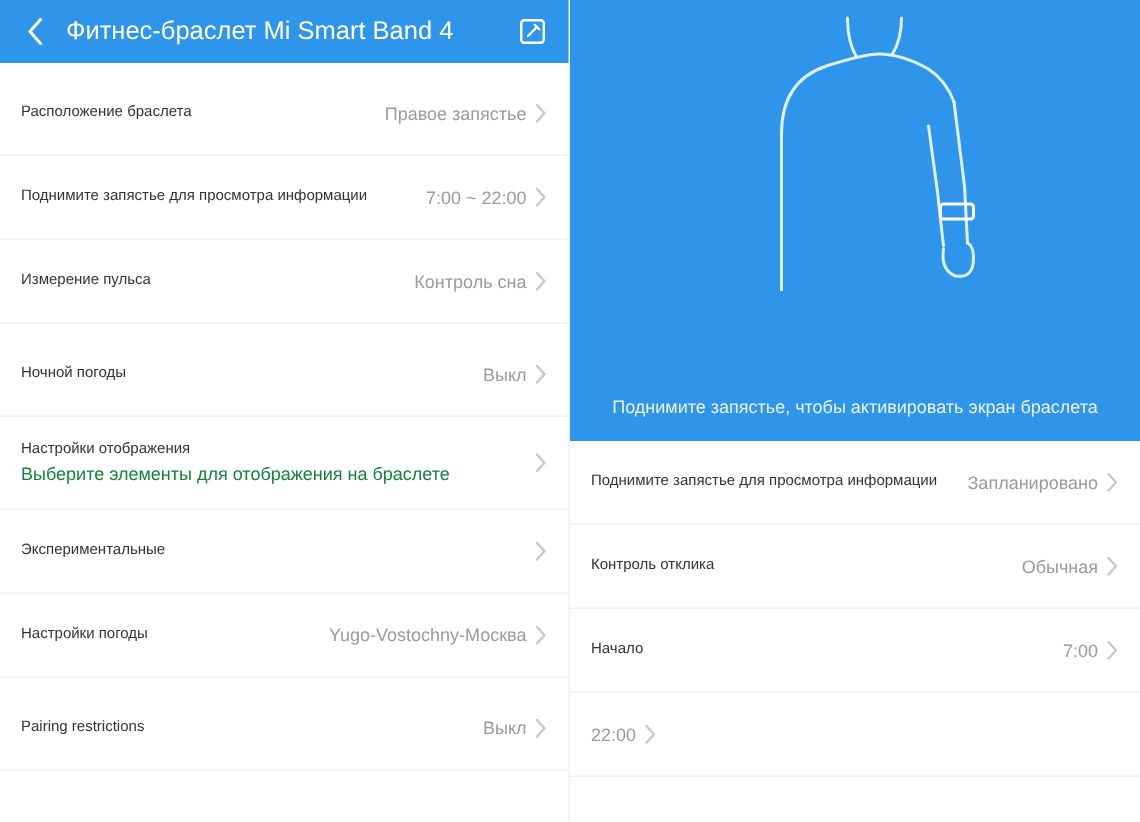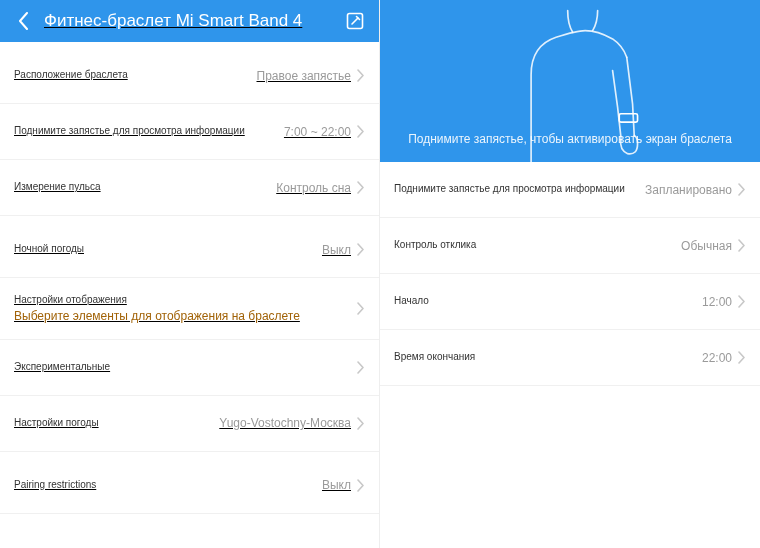--- a/index.html
+++ b/index.html
@@ -1,18 +1,18 @@
 <!DOCTYPE html>
 <html><head>
 <meta charset="utf-8">
 <style>
   * { margin: 0; padding: 0; box-sizing: border-box; font-family: -apple-system, "Helvetica Neue", Arial, sans-serif; }
   body { background: #fff; width: 760px; height: 548px; overflow: hidden; display: flex; }
   .panel { width: 50%; height: 100%; display: flex; flex-direction: column; }
-  .panel-left { border-right: 1px solid #eee; text-decoration: underline; }
+  .panel-left { border-right: 1px solid #eee; }
 
   
   .header {
     background: #2f95eb;
     color: #fff;
     height: 42px;
     display: flex;
     align-items: center;
     padding: 0 12px;
   }
@@ -29,32 +29,32 @@
   .row {
     display: flex; align-items: center;
     padding: 16px 14px 16px 14px;
     border-bottom: 1px solid #f0f0f0;
     cursor: pointer;
     min-height: 56px;
   }
   .row.spaced { margin-top: 6px; }
   .row .labels { flex: 1; min-width: 0; }
   .row .title { font-size: 10px; color: #333; line-height: 1.25; }
-  .row .subtitle { font-size: 12px; color: #a16207; margin-top: 2px; }
+  .row .subtitle { font-size: 12px; color: #15803d; margin-top: 2px; }
   .row .value { font-size: 12px; color: #9a9a9a; margin-right: 6px; white-space: nowrap;}
   .chevron {
     color: #c8c8c8;
   }
   .chevron svg { display:block; }
 
   
   .hero {
     background: #2f95eb;
     color: #fff;
-    height: 162px;
+    height: 294px;
     position: relative;
     display: flex;
     flex-direction: column;
     align-items: center;
     justify-content: flex-start;
   }
   .hero svg.figure { margin-top: 4px; margin-left: 22px;}
   .hero-caption {
     position: absolute;
     bottom: 16px;
@@ -227,32 +227,29 @@
           <svg width="8" height="13">
             <path d="M1 1 L6 6.5 L1 12" stroke="#c8c8c8" stroke-width="1.6" fill="none" stroke-linecap="round" stroke-linejoin="round"></path>
           </svg>
         </span>
     </div>
 
     <div class="row">
       <div class="labels">
           <div class="title">Начало</div>
         </div>
-      <div class="value">12:00</div>
-      <span class="chevron">
-          <svg width="8" height="13">
-            <path d="M1 1 L6 6.5 L1 12" stroke="#c8c8c8" stroke-width="1.6" fill="none" stroke-linecap="round" stroke-linejoin="round"></path>
-          </svg>
-        </span>
-    </div>
-
-    <div class="row">
-      <div class="labels">
-          <div class="title">Время окончания</div>
-        </div>
+      <div class="value">7:00</div>
+      <span class="chevron">
+          <svg width="8" height="13">
+            <path d="M1 1 L6 6.5 L1 12" stroke="#c8c8c8" stroke-width="1.6" fill="none" stroke-linecap="round" stroke-linejoin="round"></path>
+          </svg>
+        </span>
+    </div>
+
+    <div class="row">
       <div class="value">22:00</div>
       <span class="chevron">
           <svg width="8" height="13">
             <path d="M1 1 L6 6.5 L1 12" stroke="#c8c8c8" stroke-width="1.6" fill="none" stroke-linecap="round" stroke-linejoin="round"></path>
           </svg>
         </span>
     </div>
 
   </div>
 </div>

